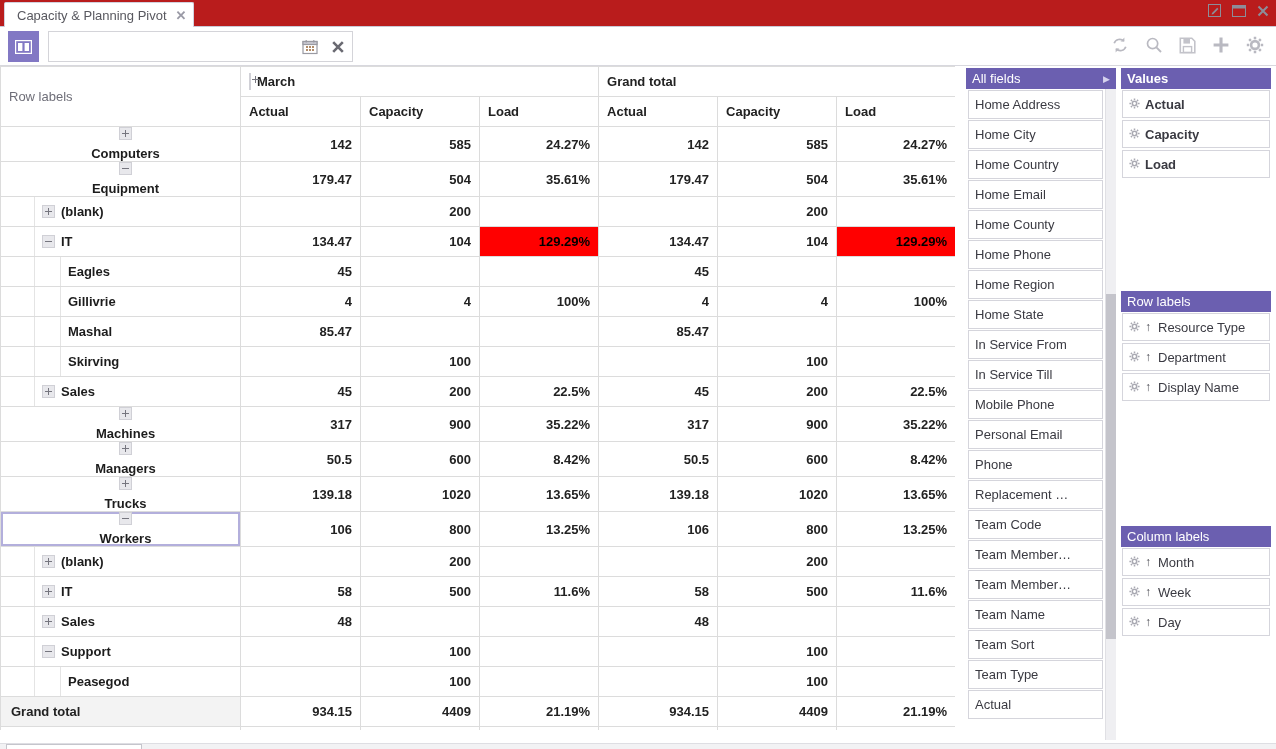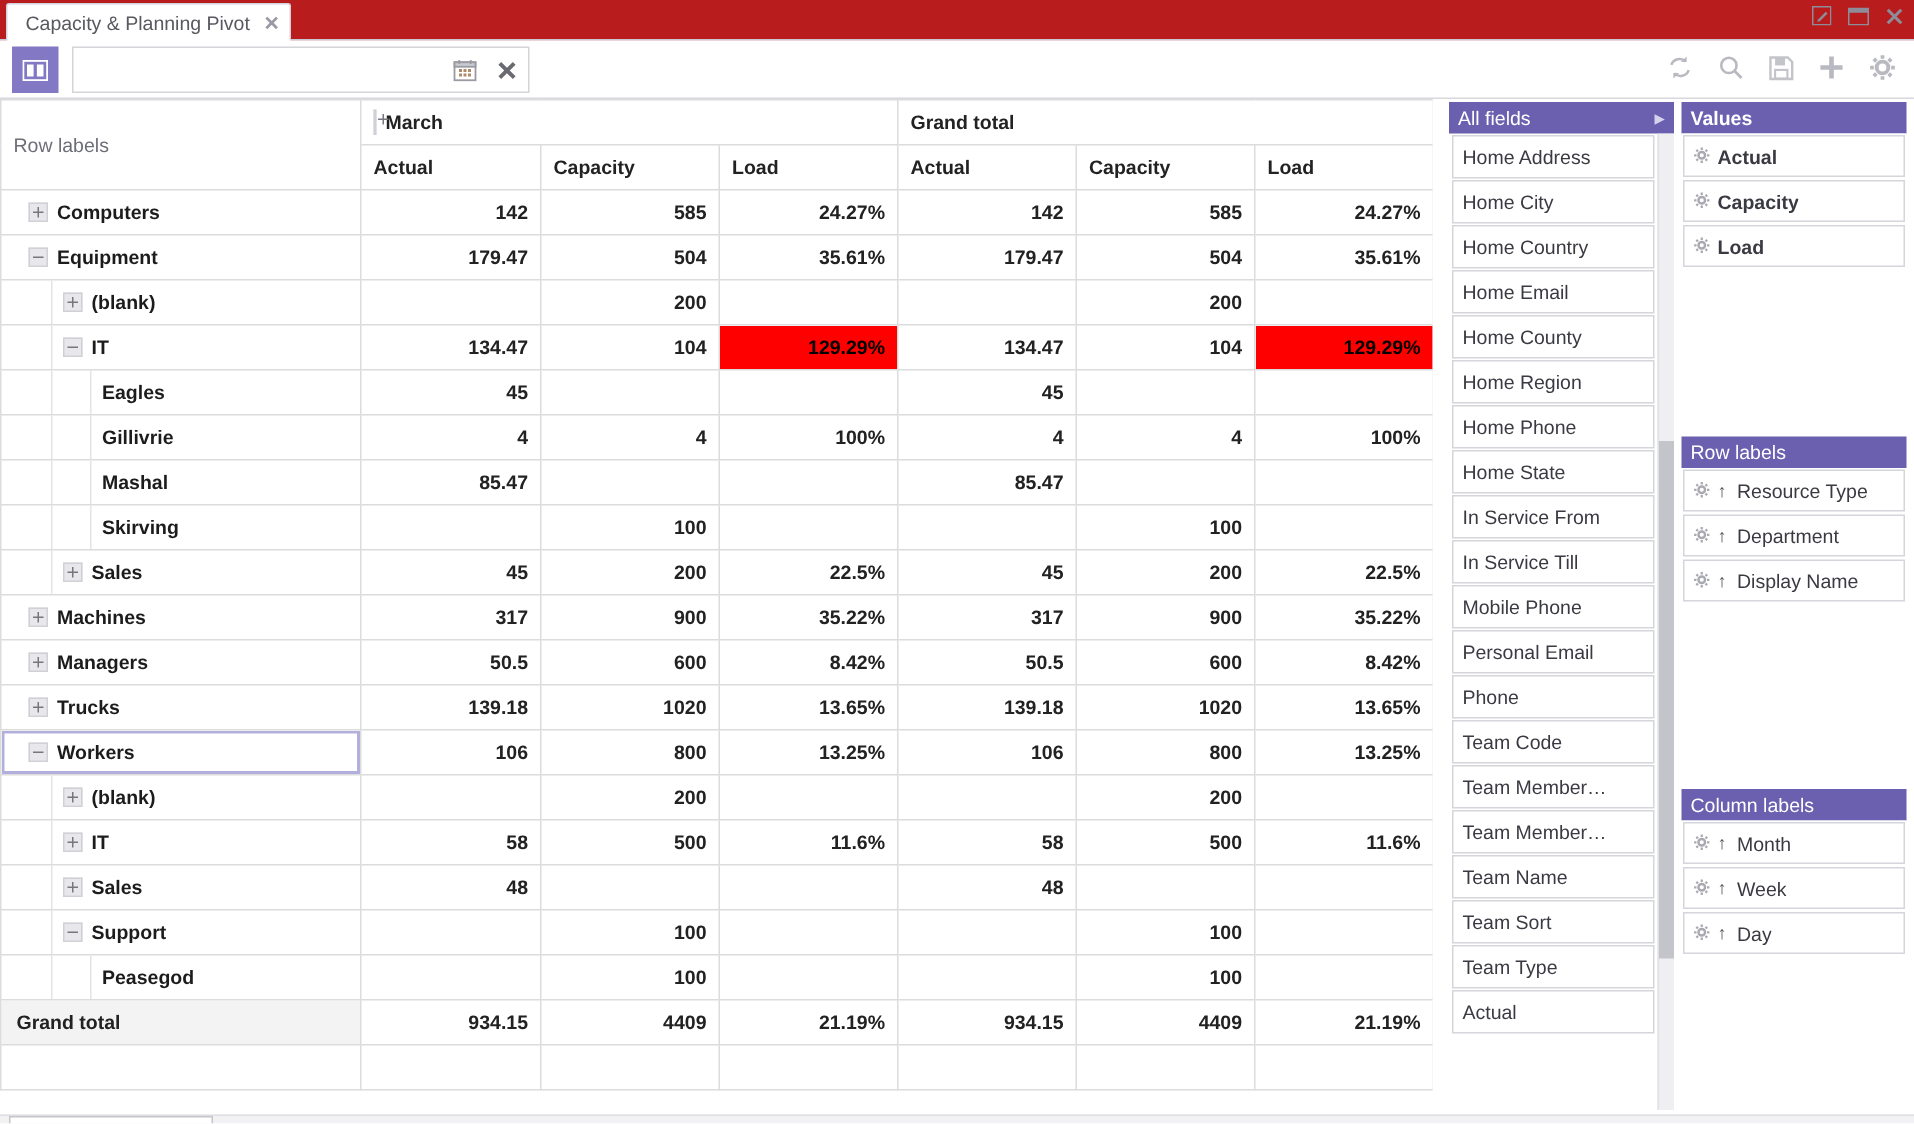--- a/index.html
+++ b/index.html
@@ -103,21 +103,21 @@
   td.num { text-align: right; font-weight: bold; color: #222; }
   td.alert { background: #ff0000 !important; color: #000; }
   td.rowlab { padding: 0; }
   td.rowlab.total { background: #f3f3f3; font-weight: bold; padding-left: 10px; }
   td.blank-row { height: 30px; }
 
   
   .rl { display: flex; align-items: stretch; height: 100%; }
   .ind { width: 26px; flex: 0 0 26px; border-right: 1px solid #e4e4e4; }
   .rl-body { flex: 1; display: flex; align-items: center; padding-left: 7px; gap: 6px; }
-  .rl-body.noind { padding-left: 10px; }
+  .rl-body.noind { padding-left: 10px; flex-direction: column; }
   .tog {
     width: 13px; height: 13px; flex: 0 0 13px;
     background: #e8e8ec; border: 1px solid #d0d0d6;
     position: relative; cursor: pointer;
   }
   .tog::before {
     content: ""; position: absolute; left: 2px; top: 5px;
     width: 7px; height: 1px; background: #76767f;
   }
   .tog.plus::after {
@@ -646,28 +646,29 @@
       <span>All fields</span>
       <span class="arr">▶</span>
     </div>
     <div id="fields-list">
       <div id="fields-items">
           <div class="field-item">Home Address</div>
           <div class="field-item">Home City</div>
           <div class="field-item">Home Country</div>
           <div class="field-item">Home Email</div>
           <div class="field-item">Home County</div>
+          <div class="field-item">Home Phone</div>
           <div class="field-item">Home Region</div>
-          <div class="field-item">Home Phone</div>
           <div class="field-item">Home State</div>
           <div class="field-item">In Service From</div>
           <div class="field-item">In Service Till</div>
           <div class="field-item">Mobile Phone</div>
           <div class="field-item">Personal Email</div>
           <div class="field-item">Phone</div>
+          <div class="field-item">Replacement …</div>
           <div class="field-item">Team Code</div>
           <div class="field-item">Team Member…</div>
           <div class="field-item">Team Member…</div>
           <div class="field-item">Team Name</div>
           <div class="field-item">Team Sort</div>
           <div class="field-item">Team Type</div>
           <div class="field-item">Actual</div>
         </div>
       <div id="fields-scroll">
         <div class="thumb" style="top:205px;height:345px;"></div>

